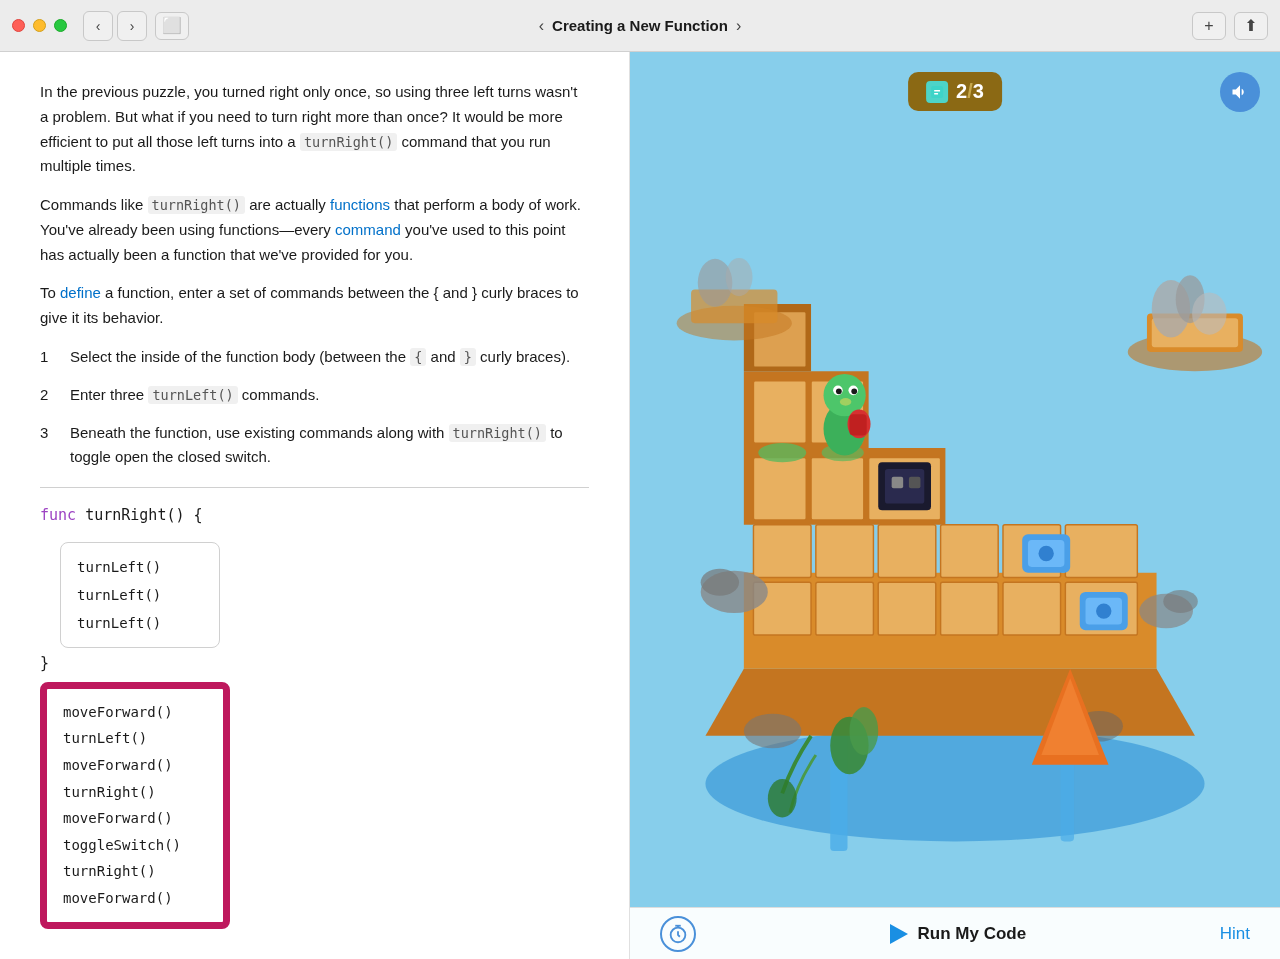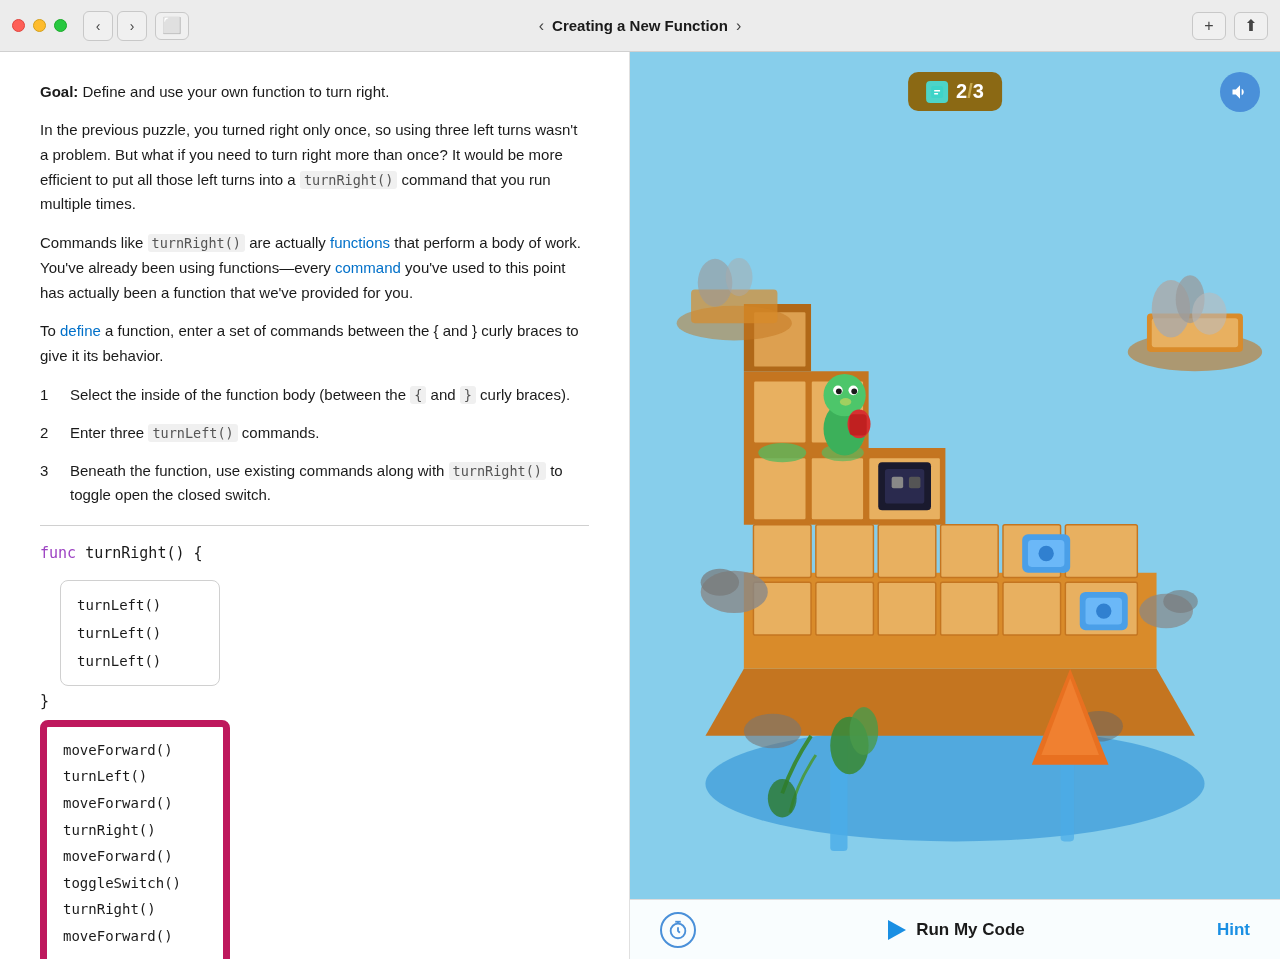--- a/index.html
+++ b/index.html
@@ -182,21 +182,21 @@
 
     .scene-svg {
       width: 100%;
       height: 100%;
     }
 
     
     .bottom-bar {
       position: absolute;
       bottom: 0; left: 0; right: 0;
-      height: 60px;
+      height: 52px;
       background: rgba(255,255,255,0.95);
       border-top: 1px solid #ddd;
       display: flex;
       align-items: center;
       justify-content: space-between;
       padding: 0 30px;
     }
     .timer-btn {
       width: 36px; height: 36px;
       border-radius: 50%;
@@ -211,21 +211,21 @@
       cursor: pointer;
       background: none; border: none;
     }
     .run-triangle {
       width: 0; height: 0;
       border-top: 10px solid transparent;
       border-bottom: 10px solid transparent;
       border-left: 18px solid #1a8fe3;
     }
     .hint-btn {
-      font-size: 17px; font-weight: 700; color: #1a8fe3;
+      font-size: 17px; font-weight: 400; color: #1a8fe3;
       background: none; border: none; cursor: pointer;
     }
   </style>
 </head>
 <body>
 
 <div class="titlebar">
   <div class="window-controls">
     <div class="dot dot-red"></div>
     <div class="dot dot-yellow"></div>
@@ -254,23 +254,20 @@
     <div class="action-btn">
       <span>⬆</span>
     </div>
   </div>
 </div>
 
 <div class="main-content">
 
   <div class="left-panel">
 
-    <p class="goal-text">
-      <strong>Goal:</strong><span> Define and use your own function to turn right.</span>
-    </p>
 
     <p class="body-text">
       <span>In the previous puzzle, you turned right only once, so using three left turns wasn't a problem. But what if you need to turn right more than once? It would be more efficient to put all those left turns into a</span> <code class="inline">turnRight()</code> <span>command that you run multiple times.</span>
     </p>
 
     <p class="body-text">
       <span>Commands like</span> <code class="inline">turnRight()</code> <span>are actually</span> <a class="link-blue" href="#">functions</a> <span>that perform a body of work. You've already been using functions—every</span> <a class="link-blue" href="#">command</a> <span>you've used to this point has actually been a function that we've provided for you.</span>
     </p>
 
     <p class="body-text">

